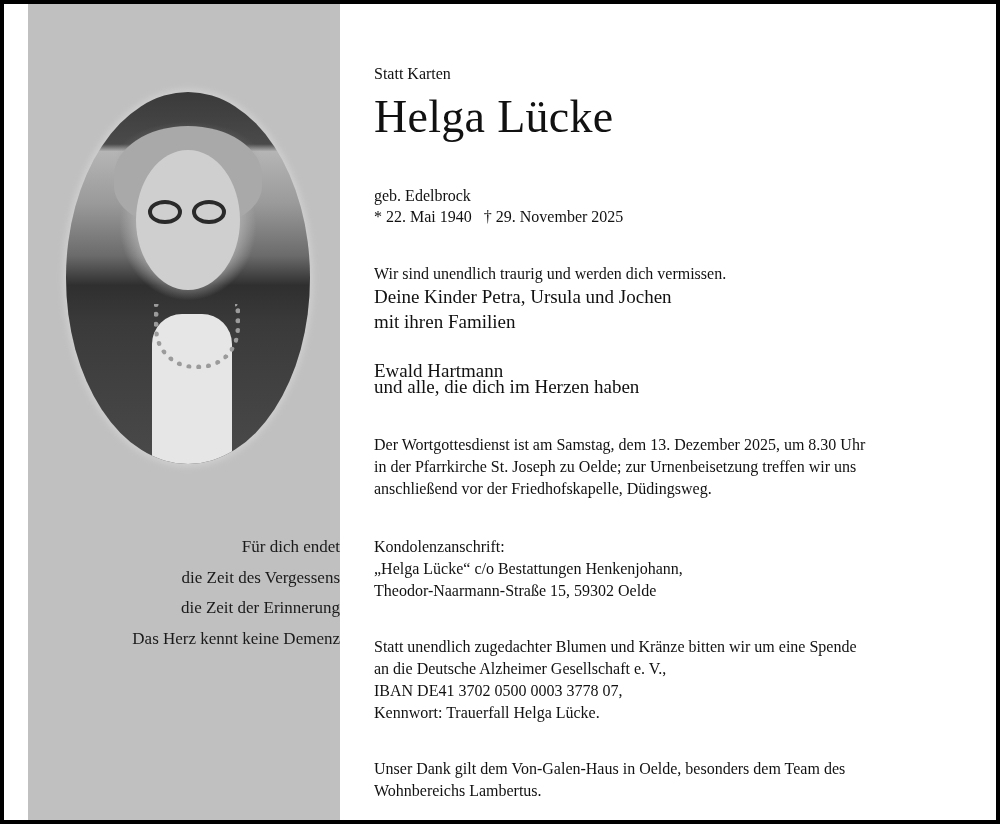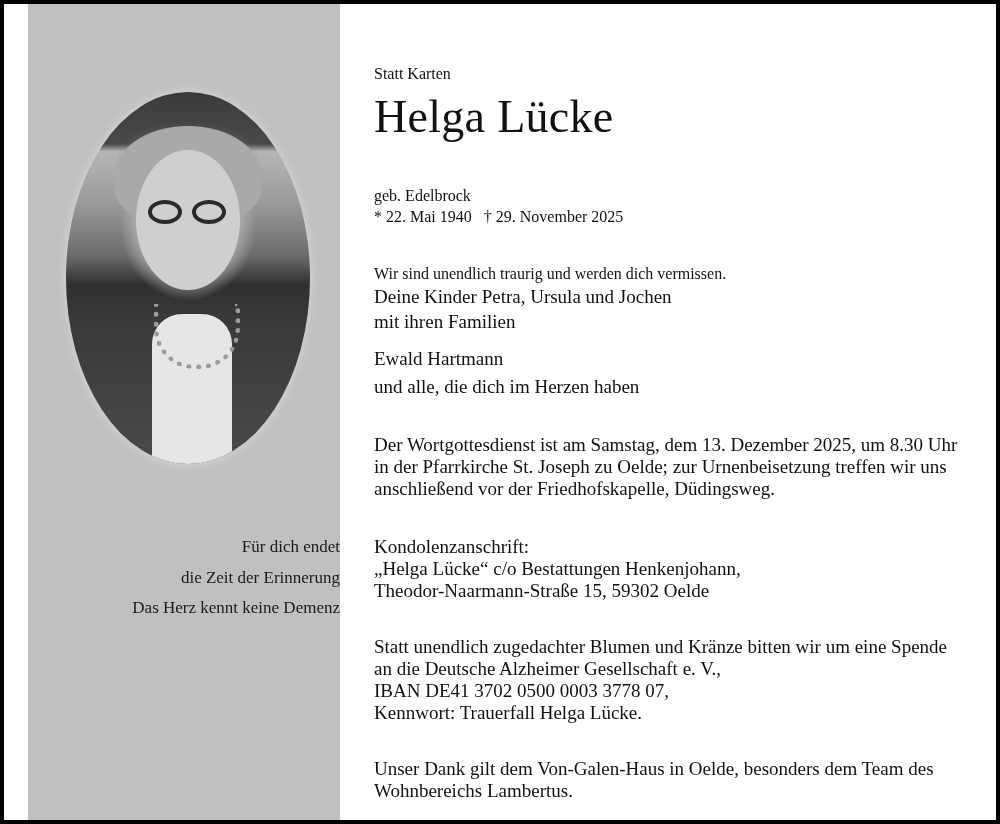--- a/index.html
+++ b/index.html
@@ -51,57 +51,58 @@
     line-height: 30.5px;
   }
   .main {
     position: absolute; left: 370px; top: 0; width: 610px;
     font-family: "Liberation Serif", "DejaVu Serif", serif; color: #111;
   }
   .abs { position: absolute; left: 0; white-space: nowrap; }
   .small { font-size: 16px; margin-top: 36px; }
   .mid { font-size: 19px; }
   .name { font-size: 46px; letter-spacing: 0.3px; }
-  .para { font-size: 19px; line-height: 22px; }
+  .para { font-size: 16px; line-height: 22px; }
 </style>
 </head>
 <body>
 
 <div class="frame">
   <div class="side">
     <div class="photo">
       <div class="hair"></div>
       <div class="face"></div>
       <div class="glasses">
         <span style="left:0"></span>
           <span style="left:44px"></span>
       </div>
       <div class="shirt"></div>
       <div class="necklace"></div>
     </div>
   </div>
 
   <div class="poem">
     <div>Für dich endet</div>
+    <div>die Zeit des Vergessens</div>
     <div>die Zeit der Erinnerung</div>
     <div>Das Herz kennt keine Demenz</div>
   </div>
 
   <div class="main">
     <div class="abs small" style="top:25px">Statt Karten</div>
 
     <div class="abs name" style="top:86px">Helga Lücke</div>
     <div class="abs small" style="top:147px">geb. Edelbrock</div>
     <div class="abs small" style="top:168px; white-space:pre">* 22. Mai 1940   † 29. November 2025</div>
 
     <div class="abs small" style="top:225px">Wir sind unendlich traurig und werden dich vermissen.</div>
 
     <div class="abs mid" style="top:282px">Deine Kinder Petra, Ursula und Jochen</div>
     <div class="abs mid" style="top:307px">mit ihren Familien</div>
-    <div class="abs mid" style="top:344px">Ewald Hartmann</div>
+    <div class="abs mid" style="top:356px">Ewald Hartmann</div>
     <div class="abs mid" style="top:372px">und alle, die dich im Herzen haben</div>
 
     <div class="abs para" style="top:430px">Der Wortgottesdienst ist am Samstag, dem 13. Dezember 2025, um 8.30 Uhr</div>
     <div class="abs para" style="top:452px">in der Pfarrkirche St. Joseph zu Oelde; zur Urnenbeisetzung treffen wir uns</div>
     <div class="abs para" style="top:474px">anschließend vor der Friedhofskapelle, Düdingsweg.</div>
 
     <div class="abs para" style="top:532px">Kondolenzanschrift:</div>
     <div class="abs para" style="top:554px">„Helga Lücke“ c/o Bestattungen Henkenjohann,</div>
     <div class="abs para" style="top:576px">Theodor-Naarmann-Straße 15, 59302 Oelde</div>
 

